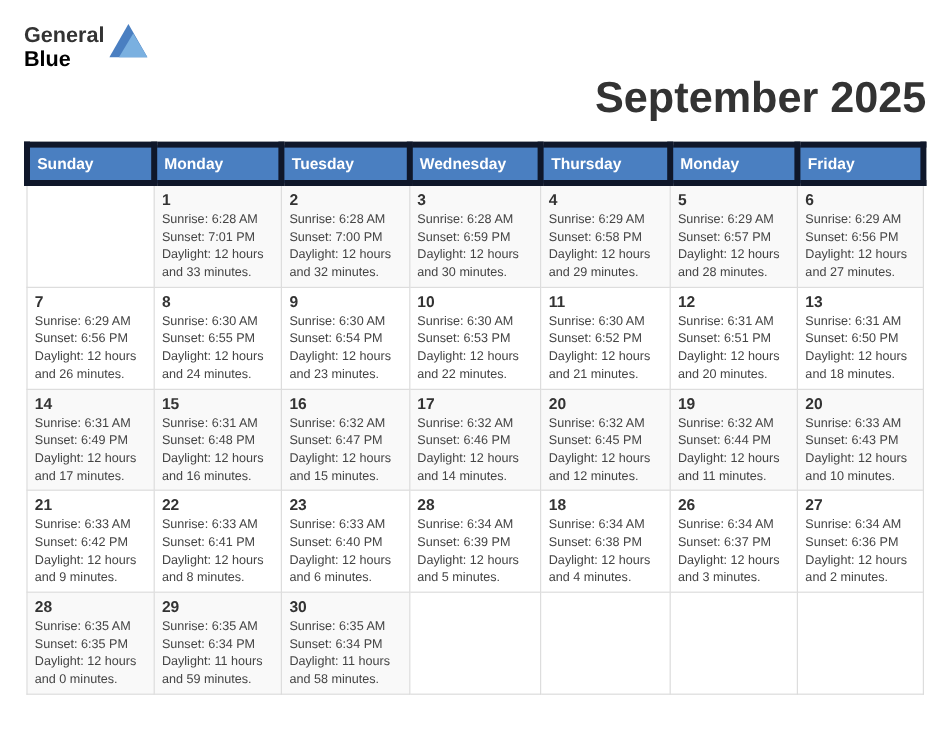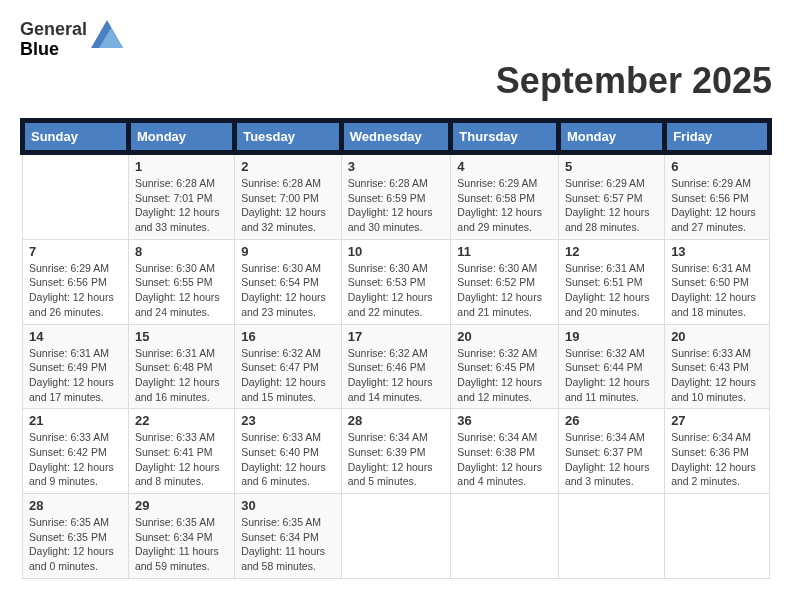--- a/index.html
+++ b/index.html
@@ -297,21 +297,21 @@
 and 6 minutes.</div>
         </td>
         <td>
           <div class="day-number">28</div>
           <div class="day-info" style="white-space: pre-line;">Sunrise: 6:34 AM
 Sunset: 6:39 PM
 Daylight: 12 hours
 and 5 minutes.</div>
         </td>
         <td>
-          <div class="day-number">36</div>
+          <div class="day-number">18</div>
           <div class="day-info" style="white-space: pre-line;">Sunrise: 6:34 AM
 Sunset: 6:38 PM
 Daylight: 12 hours
 and 4 minutes.</div>
         </td>
         <td>
           <div class="day-number">26</div>
           <div class="day-info" style="white-space: pre-line;">Sunrise: 6:34 AM
 Sunset: 6:37 PM
 Daylight: 12 hours

